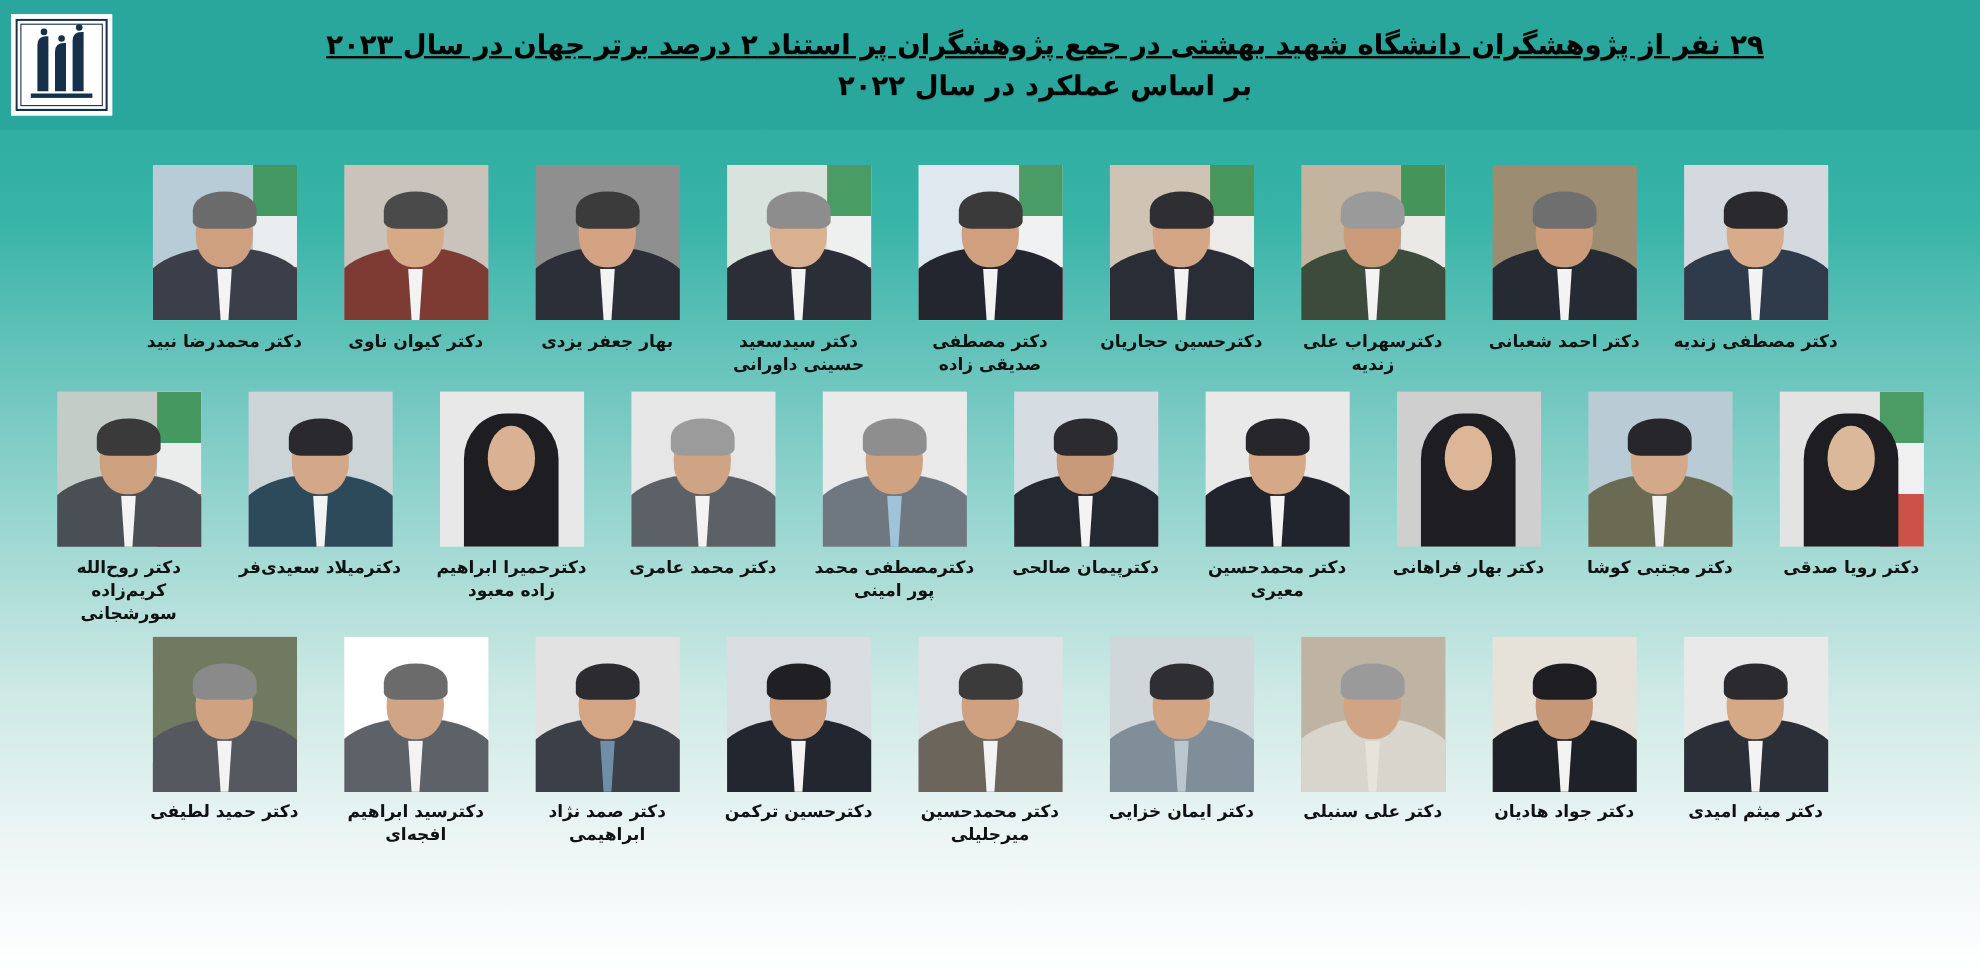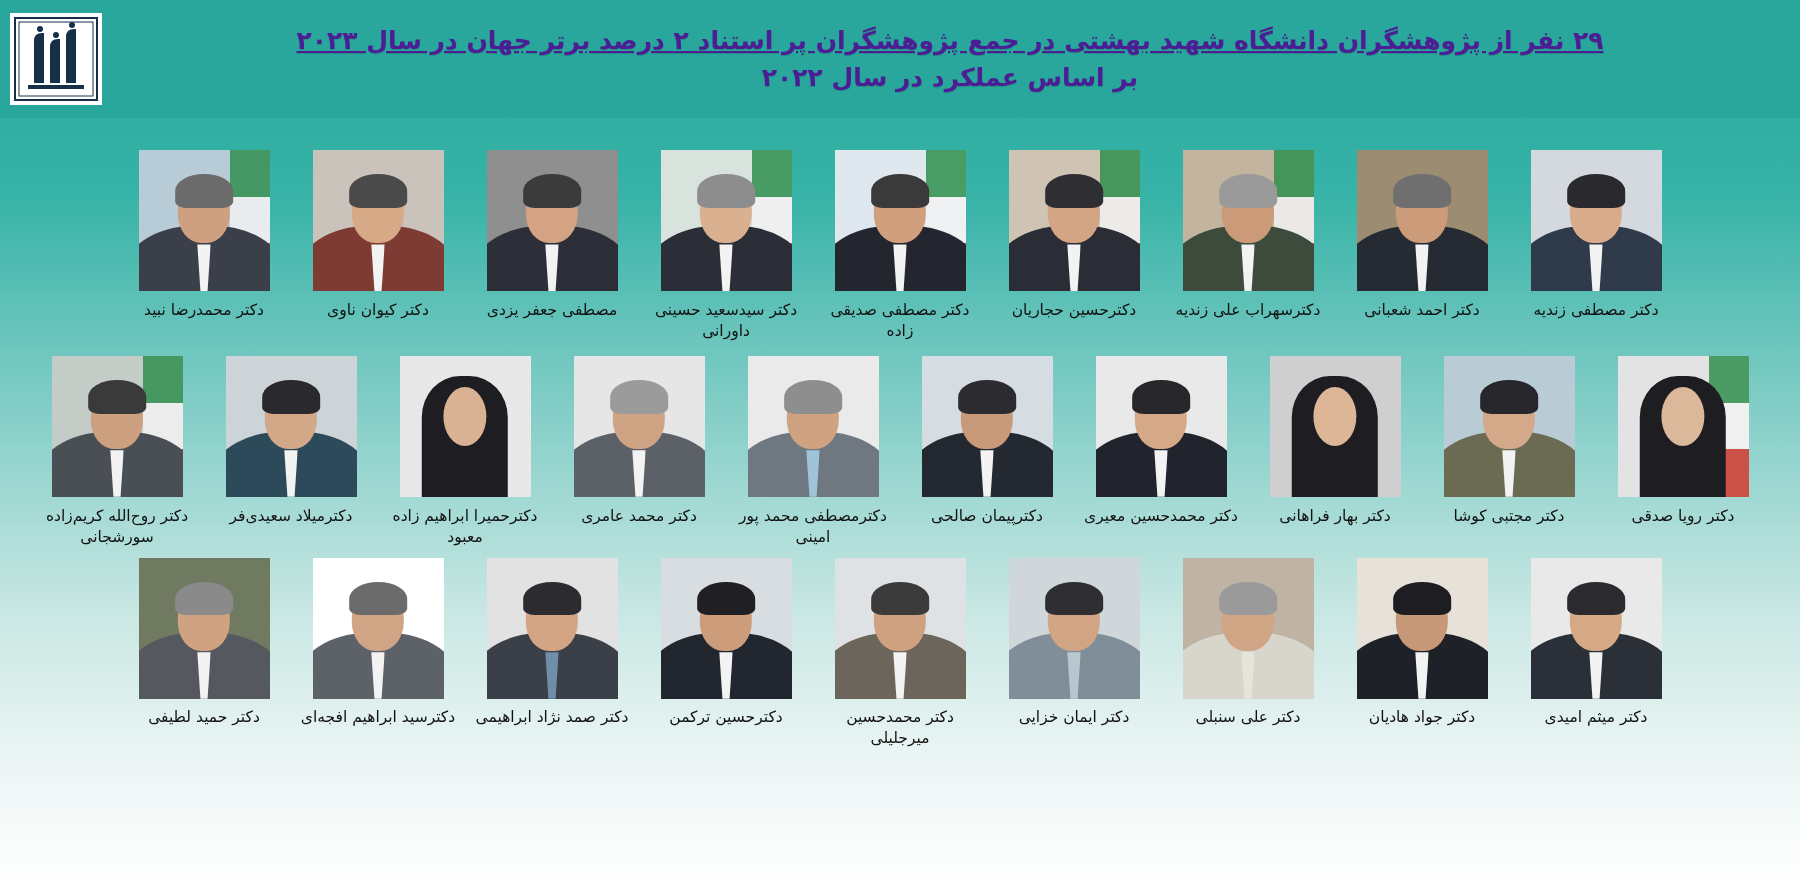--- a/index.html
+++ b/index.html
@@ -33,21 +33,21 @@
     border: 3px solid #ffffff;
     display: flex;
     align-items: center;
     justify-content: center;
     flex: 0 0 auto;
     box-sizing: border-box;
   }
   .logo svg { display: block; }
   .title {
     flex: 1 1 auto;
-    color: #4c1d95;
+    color: #000000;
     font-size: 25px;
     font-weight: bold;
     line-height: 1.5;
     text-align: center;
     padding: 0 40px 0 20px;
     direction: rtl;
     text-shadow: 0 1px 1px rgba(0,0,0,0.15);
   }
   .title .underline { text-decoration: underline; }
   
@@ -77,21 +77,21 @@
     height: 141px;
     border: 0;
     background-size: cover;
     background-position: center top;
     position: relative;
     overflow: hidden;
   }
   .caption {
     margin-top: 9px;
     font-size: 15.5px;
-    font-weight: normal;
+    font-weight: bold;
     color: #111111;
     text-align: center;
     line-height: 1.35;
     direction: rtl;
     width: 158px;
   }
   .row3 .caption { margin-top: 8px; }
   .ph-flag {
     position: absolute; top: 0; bottom: 0; right: 0; width: 30%;
     background: linear-gradient(180deg,#2f8f4e 0%, #2f8f4e 33%, #f2f2f2 33%, #f2f2f2 66%, #c8372d 66%, #c8372d 100%);
@@ -177,21 +177,21 @@
         </div>
         <div class="caption">دکتر کیوان ناوی</div>
       </div>
       <div class="person">
         <div class="photo" style="background:#8f8f8f">
           <div class="ph-body" style="background:#2c2f38"></div>
           <div class="ph-shirt"></div>
           <div class="ph-head" style="background:#d3a383"></div>
           <div class="ph-hair" style="background:#3b3b3b"></div>
         </div>
-        <div class="caption">مصطفی جعفر یزدی</div>
+        <div class="caption">بهار جعفر یزدی</div>
       </div>
       <div class="person">
         <div class="photo" style="background:#d9e3de">
           <div class="ph-flag"></div>
           <div class="ph-body" style="background:#2b2e36"></div>
           <div class="ph-shirt"></div>
           <div class="ph-head" style="background:#d9b191"></div>
           <div class="ph-hair" style="background:#8d8d8d"></div>
         </div>
         <div class="caption">دکتر سیدسعید حسینی داورانی</div>

